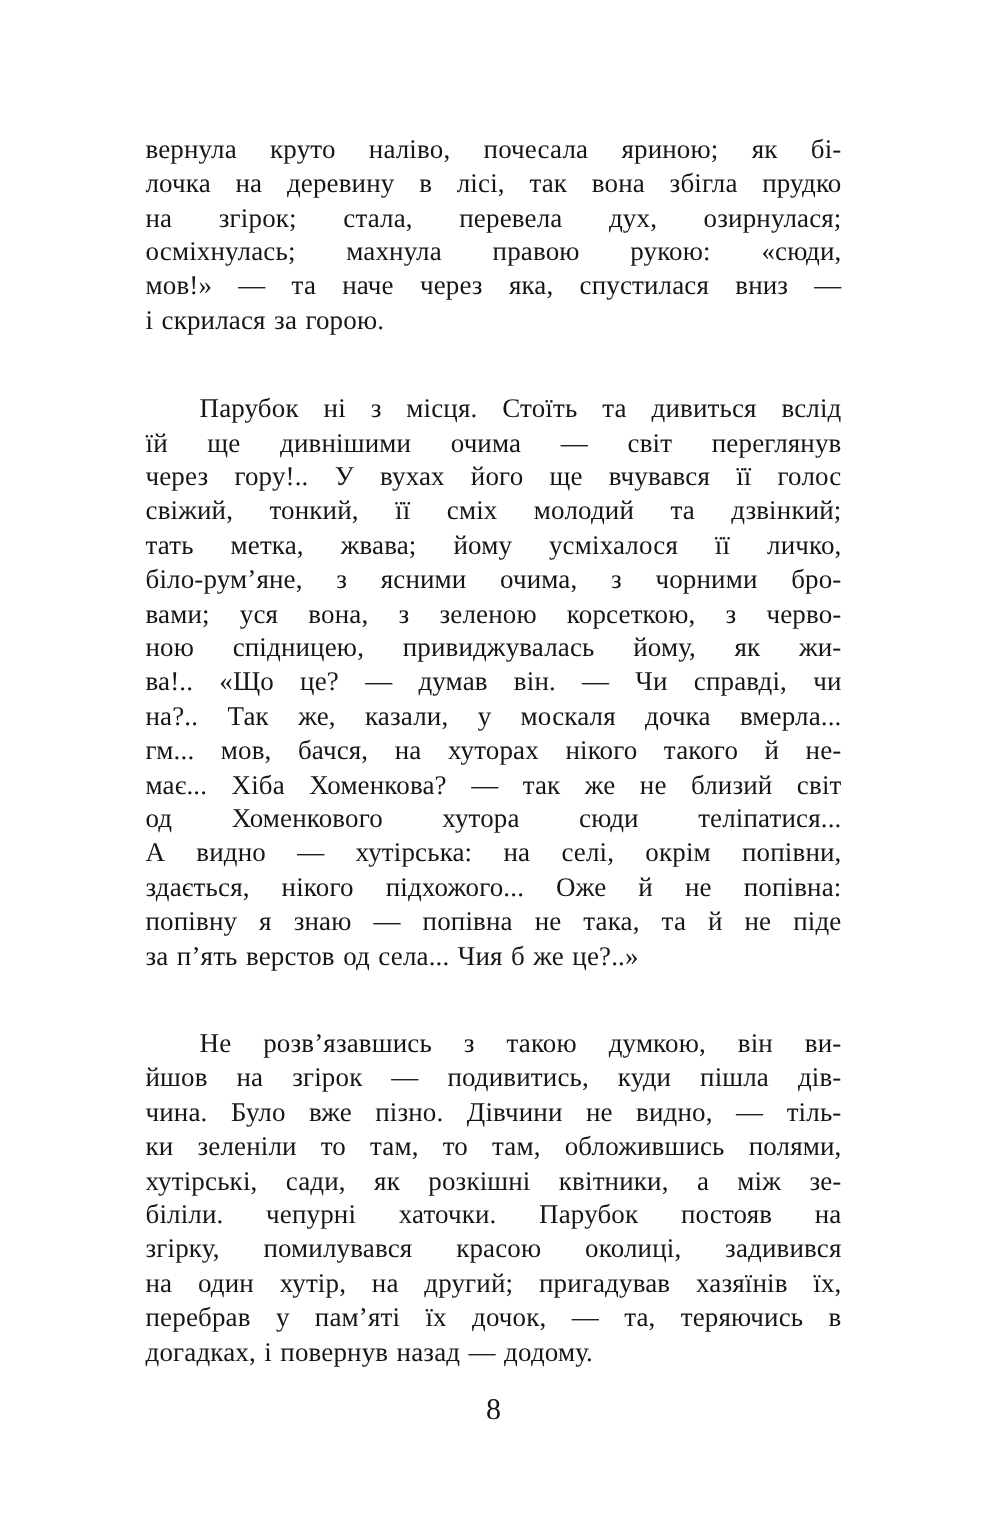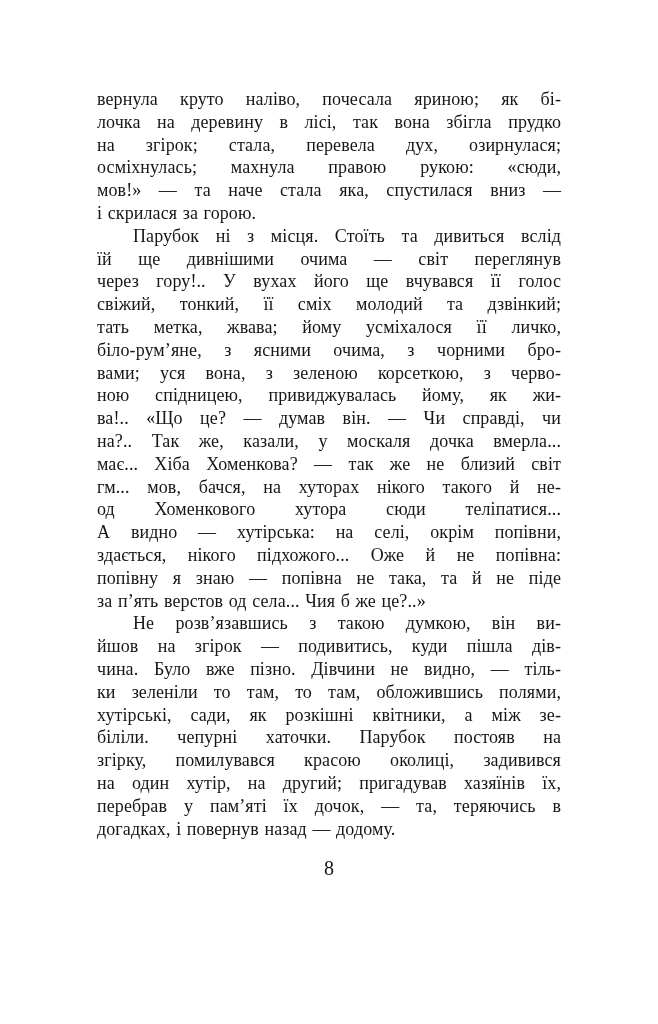--- a/index.html
+++ b/index.html
@@ -35,20 +35,21 @@
     font-size: 18px;
     line-height: 22.8px;
     text-align: justify;
     text-align-last: justify;
     white-space: normal;
     word-spacing: 1px;
     letter-spacing: 0.1px;
   }
   .line.indent {
     padding-left: 36px;
+    margin-top: 36px;
   }
   .line.last {
     text-align-last: left;
   }
   .page-number {
     margin-top: 16px;
     text-align: center;
     font-size: 20px;
     line-height: 24px;
   }
@@ -57,37 +58,37 @@
 <body>
 
 <div class="page">
   <div class="text-block">
 
     <div class="paragraph">
       <div class="line">вернула круто наліво, почесала яриною; як бі-</div>
       <div class="line">лочка на деревину в лісі, так вона збігла прудко</div>
       <div class="line">на згірок; стала, перевела дух, озирнулася;</div>
       <div class="line">осміхнулась; махнула правою рукою: «сюди,</div>
-      <div class="line">мов!» — та наче стала яка, спустилася вниз —</div>
+      <div class="line">мов!» — та наче через яка, спустилася вниз —</div>
       <div class="line last">і скрилася за горою.</div>
     </div>
 
     <div class="paragraph">
       <div class="line indent">Парубок ні з місця. Стоїть та дивиться вслід</div>
       <div class="line">їй ще дивнішими очима — світ переглянув</div>
       <div class="line">через гору!.. У вухах його ще вчувався її голос</div>
       <div class="line">свіжий, тонкий, її сміх молодий та дзвінкий;</div>
       <div class="line">тать метка, жвава; йому усміхалося її личко,</div>
       <div class="line">біло-рум’яне, з ясними очима, з чорними бро-</div>
       <div class="line">вами; уся вона, з зеленою корсеткою, з черво-</div>
       <div class="line">ною спідницею, привиджувалась йому, як жи-</div>
       <div class="line">ва!.. «Що це? — думав він. — Чи справді, чи</div>
       <div class="line">на?.. Так же, казали, у москаля дочка вмерла...</div>
+      <div class="line">гм... мов, бачся, на хуторах нікого такого й не-</div>
       <div class="line">має... Хіба Хоменкова? — так же не близий світ</div>
-      <div class="line">гм... мов, бачся, на хуторах нікого такого й не-</div>
       <div class="line">од Хоменкового хутора сюди теліпатися...</div>
       <div class="line">А видно — хутірська: на селі, окрім попівни,</div>
       <div class="line">здається, нікого підхожого... Оже й не попівна:</div>
       <div class="line">попівну я знаю — попівна не така, та й не піде</div>
       <div class="line last">за п’ять верстов од села... Чия б же це?..»</div>
     </div>
 
     <div class="paragraph">
       <div class="line indent">Не розв’язавшись з такою думкою, він ви-</div>
       <div class="line">йшов на згірок — подивитись, куди пішла дів-</div>

